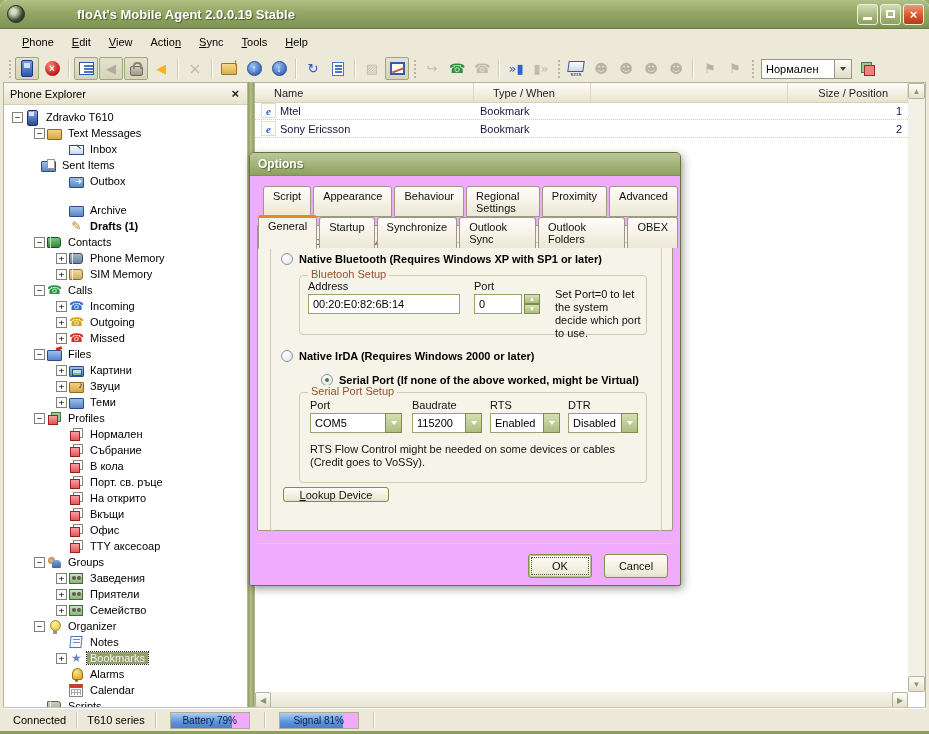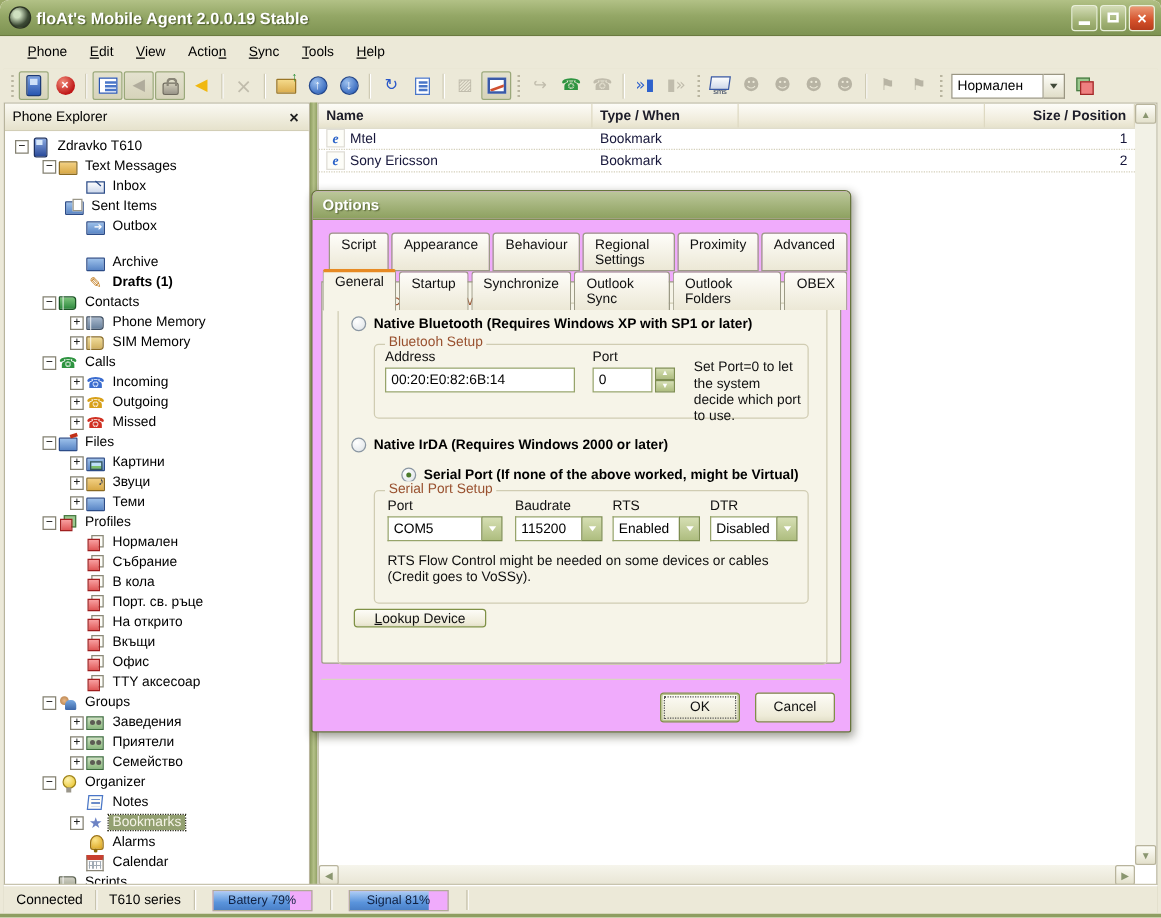--- a/index.html
+++ b/index.html
@@ -12,21 +12,21 @@
   .frame-r{right:0;top:28;bottom:0;width:3px;}
   .frame-b{left:0;right:0;bottom:0;height:3px;}
   
   .titlebar{position:absolute;left:0;top:0;right:0;height:28px;
     background:linear-gradient(#b2c186 0%,#94a766 45%,#7e9352 100%);
     display:flex;align-items:center;padding:0 5px;border-radius:7px 7px 0 0;
     border-bottom:1px solid #6b7a40;z-index:60;}
   .app-icon{width:16px;height:16px;border-radius:50%;margin:0 4px 0 2px;
     background:radial-gradient(circle at 35% 35%,#cfe0c0 0 18%,#3c4a34 60%,#1d251a 100%);
     border:1px solid #2c3424;}
-  .title-text{color:#fff;font-weight:bold;font-size:13px;text-shadow:1px 1px 1px #4c5a2c;flex:1;}
+  .title-text{color:#fff;font-weight:bold;font-size:13px;text-shadow:1px 1px 1px #4c5a2c;flex:1;margin-left:48px;}
   .win-controls{display:flex;gap:2px;}
   .wbtn{width:21px;height:21px;border-radius:3px;border:1px solid #e9efda;display:flex;
     align-items:center;justify-content:center;box-sizing:border-box;
     background:linear-gradient(#d3dcb6,#a4b478 60%,#8fa162);}
   .wbtn.close{background:linear-gradient(#eb9a77,#d4502a 60%,#b63c1c);}
   .wbtn .bar{width:9px;height:3px;background:#fff;margin-top:8px;}
   .wbtn .box{width:9px;height:8px;border:2px solid #fff;box-sizing:border-box;}
   .wbtn .x{color:#fff;font-weight:bold;font-size:13px;line-height:13px;}
   
   .menubar{position:absolute;left:3px;top:28px;right:3px;height:27px;background:#ece9d8;
@@ -145,21 +145,21 @@
     box-sizing:border-box;border-top:4px solid #c84030;}
   .tic-calendar:after{content:"";position:absolute;left:2px;top:5px;width:10px;height:6px;
     background:repeating-linear-gradient(to right,#a0aab4 0 1px,transparent 1px 3px),
                repeating-linear-gradient(to bottom,#a0aab4 0 1px,transparent 1px 3px);}
   
   .splitter{width:6px;background:linear-gradient(to right,#8e9e61,#b4c088,#8e9e61);}
   
   .right-panel{flex:1;position:relative;background:#fff;border:1px solid #b8b49c;box-sizing:border-box;}
   .list-header{position:absolute;left:0;right:17px;top:0;height:19px;display:flex;
     background:linear-gradient(#fdfcf8,#f0ecdc 70%,#e6e2cc);border-bottom:1px solid #d6d2ba;}
-  .hcell{display:flex;align-items:center;padding:0 6px;border-right:1px solid #ded9c2;box-sizing:border-box;color:#1c1c28;font-weight:bold;}
+  .hcell{display:flex;align-items:center;padding:0 19px;border-right:1px solid #ded9c2;box-sizing:border-box;color:#1c1c28;}
   .hcell.right{justify-content:flex-end;}
   .list-body{position:absolute;left:0;right:17px;top:19px;bottom:16px;}
   .lrow{height:17px;display:flex;align-items:center;border-bottom:1px dotted #d4d0ba;color:#16163a;}
   .lcell{padding:0 6px;box-sizing:border-box;display:flex;align-items:center;gap:4px;}
   .lcell.right{justify-content:flex-end;}
   .ie-icon{width:13px;height:13px;background:#fdfdf8;border:1px solid #9a96884d;display:flex;align-items:center;justify-content:center;
     font-family:"Liberation Serif",serif;font-style:italic;font-weight:bold;font-size:11px;color:#2a62c8;}
   
   .vscroll{position:absolute;right:0;top:0;bottom:16px;width:17px;background:#f2f1e6;}
   .hscroll{position:absolute;left:0;right:17px;bottom:0;height:16px;background:linear-gradient(#f6f5ec,#e8e5d4);
@@ -376,21 +376,21 @@
               <span class="expander">−</span>
             </span>
             <span class="tic tic-folder-mail"></span>
             <span class="lbl">Text Messages</span>
           </div>
           <div class="trow" style="padding-left: 52px;">
             <span class="exp-slot"></span>
             <span class="tic tic-envelope"></span>
             <span class="lbl">Inbox</span>
           </div>
-          <div class="trow" style="padding-left: 35px;">
+          <div class="trow" style="padding-left: 24px;">
             <span class="exp-slot"></span>
             <span class="tic tic-folder-doc"></span>
             <span class="lbl">Sent Items</span>
           </div>
           <div class="trow" style="padding-left: 52px;">
             <span class="exp-slot"></span>
             <span class="tic tic-folder-out"></span>
             <span class="lbl">Outbox</span>
           </div>
           <div class="trow" style="padding-left: 52px; margin-top: 13px;">

